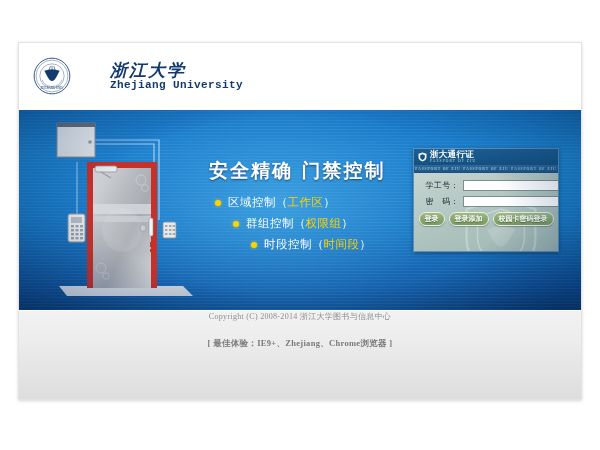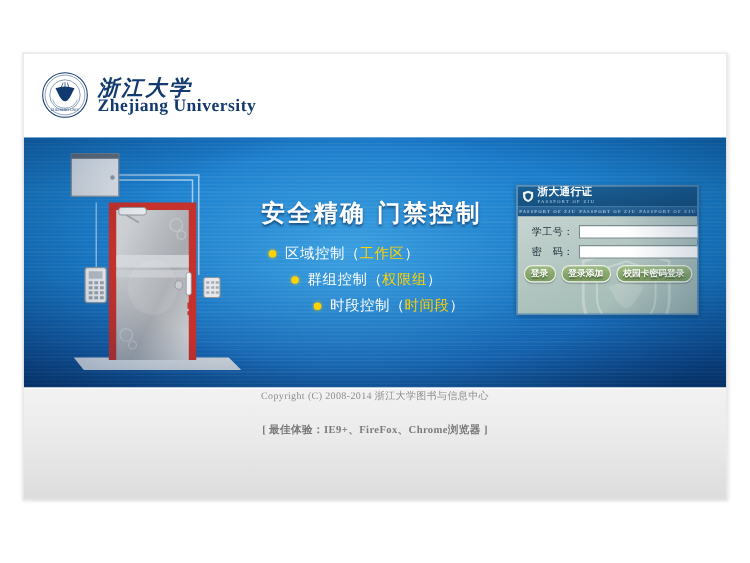--- a/index.html
+++ b/index.html
@@ -34,20 +34,21 @@
     height: 66px;
     background: #ffffff;
     border-bottom: 1px solid #ffffff;
   }
   #brand {
     position: absolute;
     left: 14px;
     top: 14px;
     display: flex;
     align-items: center;
+    gap: 32px;
   }
   #zju-seal {
     width: 38px;
     height: 38px;
     flex: 0 0 38px;
   }
   #brand-text {
     margin-left: 7px;
     display: flex;
     flex-direction: column;
@@ -57,22 +58,22 @@
     font-family: "Liberation Serif", "DejaVu Serif", serif;
     font-size: 17px;
     font-weight: bold;
     font-style: italic;
     color: #123a6e;
     letter-spacing: 2px;
     line-height: 19px;
     white-space: nowrap;
   }
   #brand-en {
-    font-family: Liberation Serif, serif;
-    font-size: 14px;
+    font-family: Liberation Mono, monospace;
+    font-size: 11px;
     font-weight: bold;
     color: #123a6e;
     letter-spacing: 0.4px;
     line-height: 11px;
     white-space: nowrap;
   }
   #app-title {
     position: absolute;
     left: 162px;
     top: 24px;
@@ -495,16 +496,16 @@
           <button class="panel-btn">校园卡密码登录</button>
         </div>
       </div>
     </div>
 
     <div id="banner-vig"></div>
   </div>
 
   <div id="footer">
     <div id="copyright">Copyright (C) 2008-2014 浙江大学图书与信息中心</div>
-    <div id="browser-note">[ 最佳体验：IE9+、FireFox、Chrome浏览器 ]</div>
+    <div id="browser-note">[ 最佳体验：IE9+、Zhejiang、Chrome浏览器 ]</div>
   </div>
 
 </div>
 
 </body></html>

